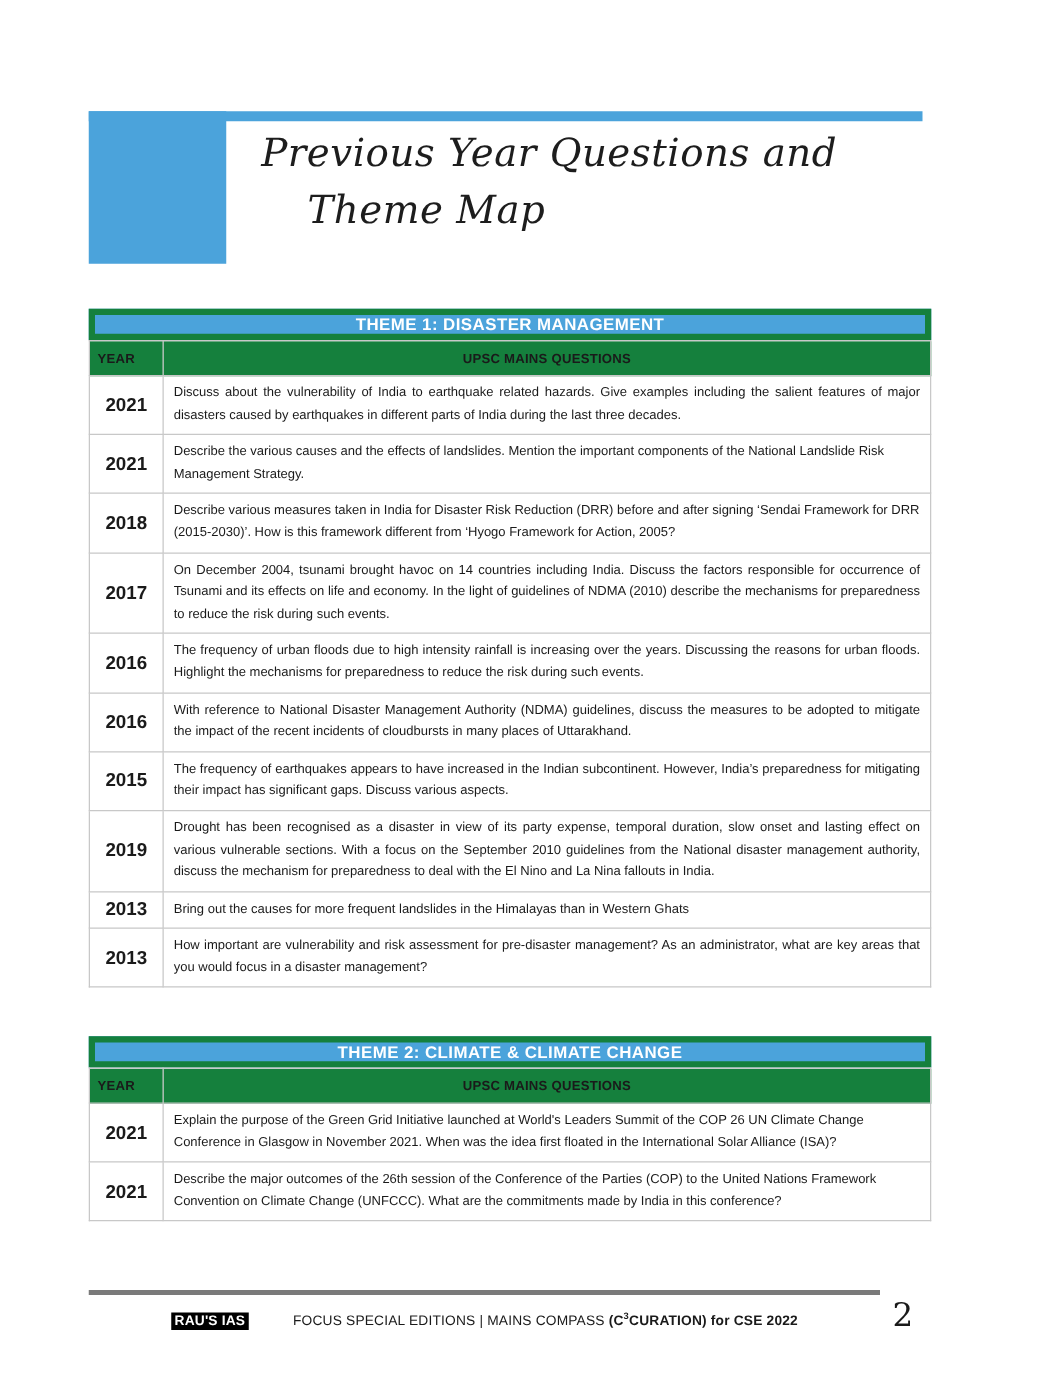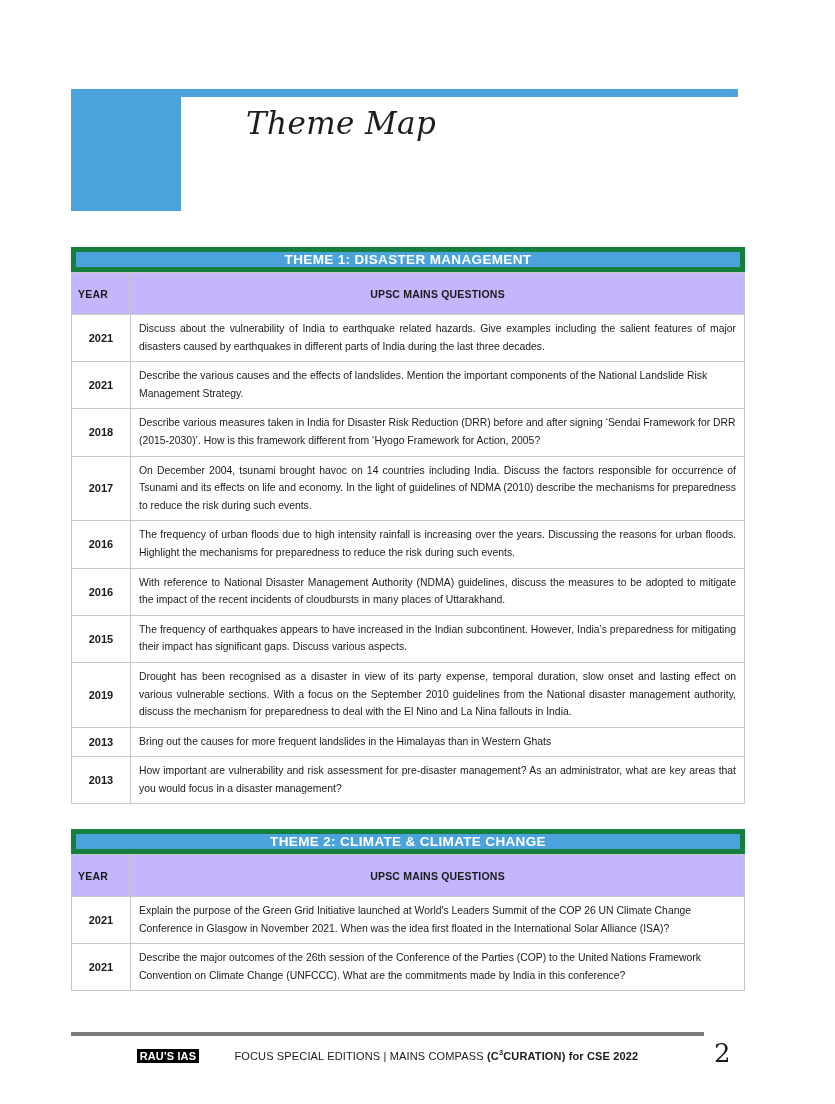--- a/index.html
+++ b/index.html
@@ -82,37 +82,37 @@
     width: 100%;
     border-collapse: collapse;
     table-layout: fixed;
   }
   table.qtable th,
   table.qtable td {
     border: 1px solid #c8c8c8;
     box-sizing: border-box;
   }
   table.qtable thead th {
-    background: #c4b5fd;
+    background: #15803d;
     font-size: 10.5px;
     font-weight: bold;
     letter-spacing: 0.2px;
-    height: 42px;
+    height: 28px;
     padding: 2px 6px;
     color: #1a1a1a;
   }
   th.col-year, td.col-year {
     width: 59px;
     text-align: center;
   }
   th.col-year { text-align: left; padding-left: 9px; }
   th.col-q { text-align: center; }
 
   td.col-year {
-    font-size: 11px;
+    font-size: 15px;
     font-weight: bold;
     color: #1a1a1a;
     vertical-align: middle;
   }
   td.col-q {
     font-size: 10.4px;
     line-height: 17.6px;
     text-align: justify;
     text-justify: inter-word;
     padding: 5px 8px 6px 8px;
@@ -168,20 +168,21 @@
     color: #1a1a1a;
   }
 </style>
 </head>
 <body>
 
 <div class="masthead">
   <div class="masthead-topbar"></div>
   <div class="masthead-block"></div>
   <div class="masthead-title">
+    <span>Previous Year Questions and</span>
     <span class="line2">Theme Map</span>
   </div>
 </div>
 
 <div class="theme-section" id="theme-1">
   <div class="theme-banner">THEME 1: DISASTER MANAGEMENT</div>
   <table class="qtable">
     <thead>
       <tr>
         <th class="col-year">YEAR</th>

